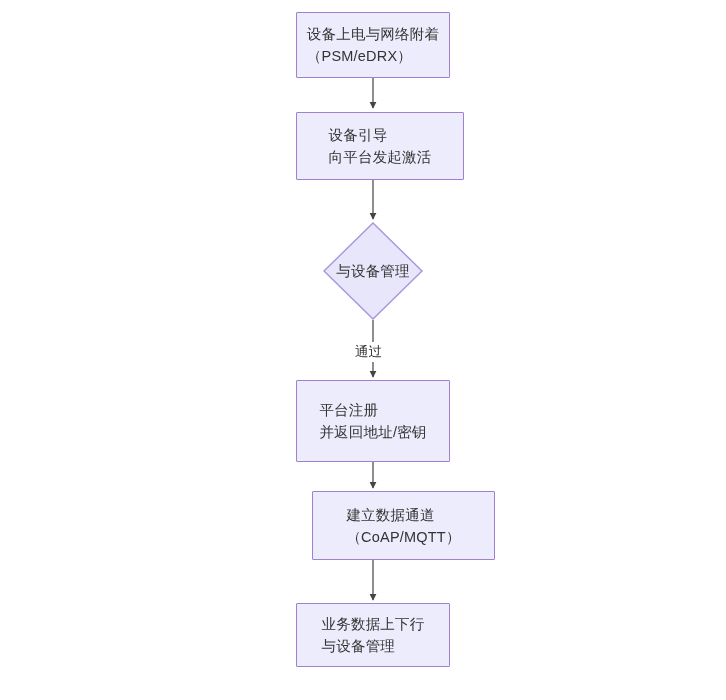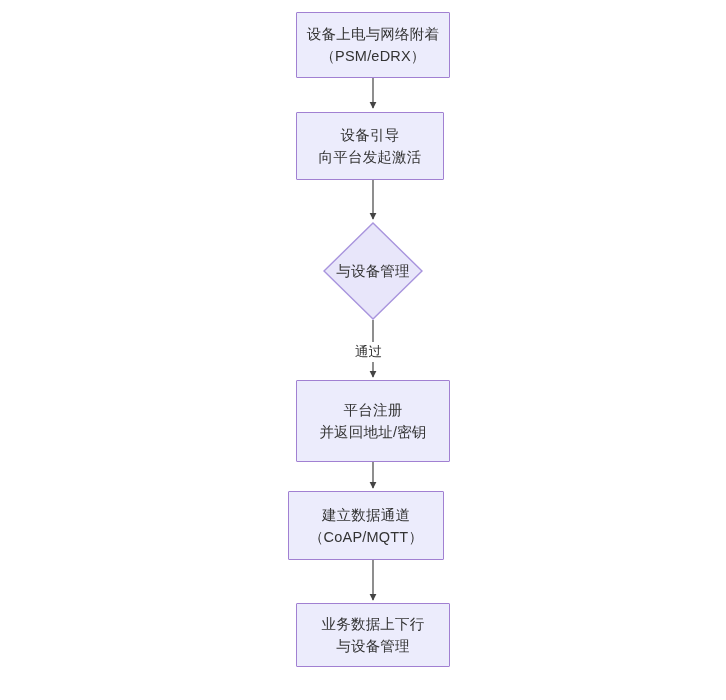--- a/index.html
+++ b/index.html
@@ -47,21 +47,20 @@
   .node-rect {
     background: #ececfc;
     border: 1.4px solid #a180d2;
     border-radius: 1px;
   }
 
   .node-label {
     color: #333333;
     font-size: 14.5px;
     line-height: 22px;
-    text-align: center;
     white-space: pre-line;
     letter-spacing: 0.2px;
     user-select: none;
   }
 
   
   .node-diamond {
     background: transparent;
     border: none;
   }
@@ -117,40 +116,40 @@
     <line x1="373" y1="458" x2="373" y2="488" stroke="#444444" stroke-width="1.2" marker-end="url(#arrowhead)"></line>
 
     <line x1="373" y1="560" x2="373" y2="600" stroke="#444444" stroke-width="1.2" marker-end="url(#arrowhead)"></line>
   </svg>
 
   <div class="node node-rect" style="left:296px; top:12px; width:154px; height:66px;">
     <div class="node-label">设备上电与网络附着
 （PSM/eDRX）</div>
   </div>
 
-  <div class="node node-rect" style="left:296px; top:112px; width:148px; height:68px;">
+  <div class="node node-rect" style="left:296px; top:112px; width:168px; height:68px;">
     <div class="node-label">设备引导
 向平台发起激活</div>
   </div>
 
   <div class="node node-diamond" style="left:323px; top:222px; width:100px; height:98px;">
     <svg class="diamond-shape" viewBox="0 0 100 98" preserveAspectRatio="none" xmlns="http://www.w3.org/2000/svg">
       <polygon class="diamond-face" points="50,1 99,49 50,97 1,49"></polygon>
     </svg>
     <div class="node-label">与设备管理</div>
   </div>
 
   <div class="edge-label" style="left:352px; top:342px; width:42px;">通过</div>
 
   <div class="node node-rect" style="left:296px; top:380px; width:154px; height:82px;">
     <div class="node-label">平台注册
 并返回地址/密钥</div>
   </div>
 
-  <div class="node node-rect" style="left:288px; top:491px; width:156px; height:69px;">
+  <div class="node node-rect" style="left:312px; top:491px; width:183px; height:69px;">
     <div class="node-label">建立数据通道
 （CoAP/MQTT）</div>
   </div>
 
   <div class="node node-rect" style="left:296px; top:603px; width:154px; height:64px;">
     <div class="node-label">业务数据上下行
 与设备管理</div>
   </div>
 
 </div>

